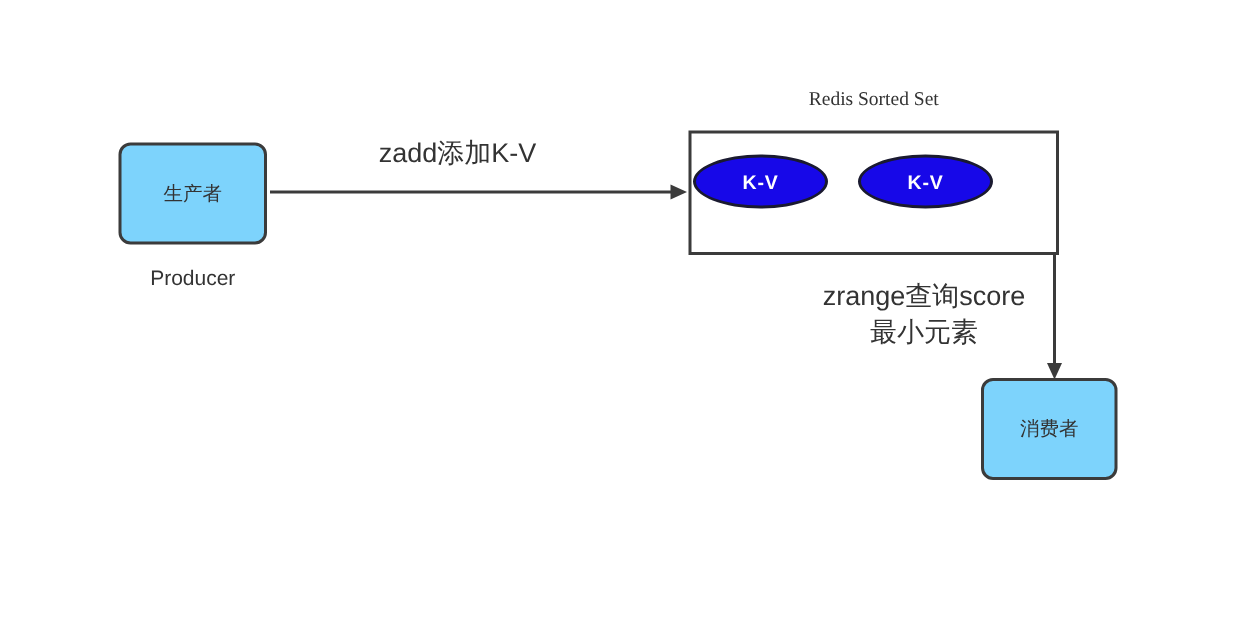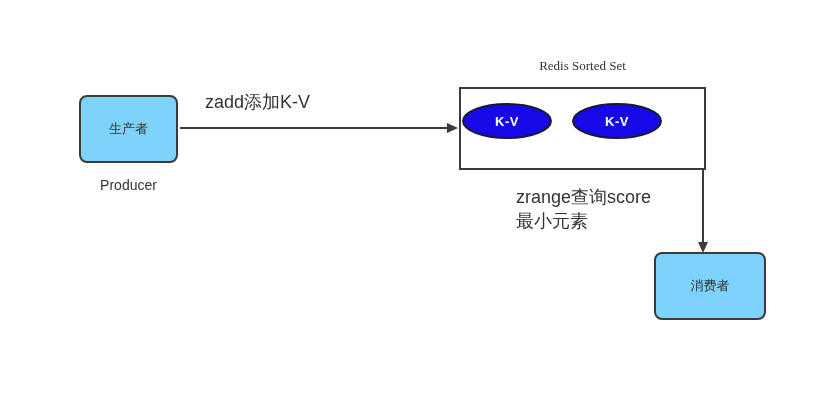--- a/index.html
+++ b/index.html
@@ -38,20 +38,21 @@
     background:#ffffff;
   }
   .caption{
     font-size:14px;
     color:var(--text);
     text-align:center;
   }
   .arrow-label{
     font-size:18px;
     color:var(--text);
+    text-align:center;
     line-height:1.35;
     white-space:nowrap;
   }
   .h-line{
     height:2px;
     background:var(--line);
   }
   .v-line{
     width:2px;
     background:var(--line);
@@ -113,17 +114,17 @@
     <span>K-V</span>
   </div>
 
   <div class="abs v-line" style="left:702px;top:170px;height:73px;"></div>
   <div class="abs arrowhead-down" style="left:698px;top:242px;"></div>
   <div class="abs arrow-label" style="left:516px;top:185px;width:200px;">
     <div>zrange查询score</div>
     <div>最小元素</div>
   </div>
 
-  <div class="abs node-rect" style="left:654px;top:252px;width:112px;height:68px;">
+  <div class="abs node-rect" style="left:654px;top:252px;width:91px;height:68px;">
     <span>消费者</span>
   </div>
 
 </div>
 
 </body></html>

